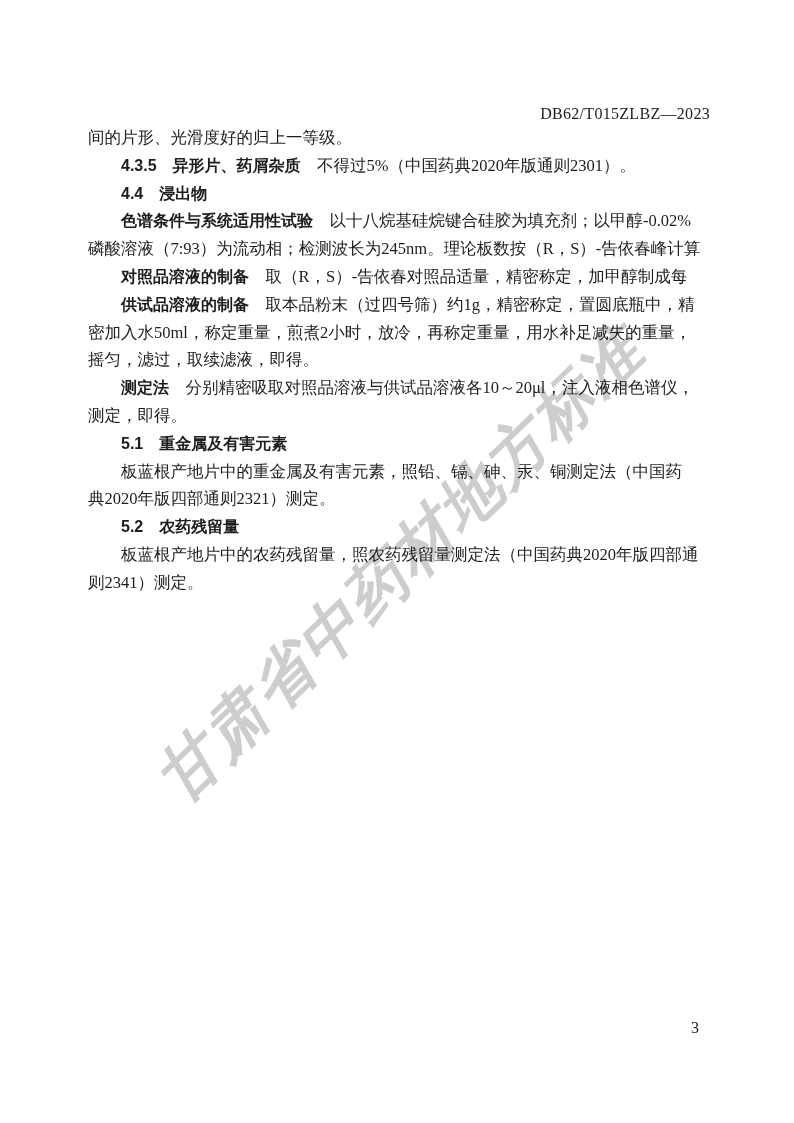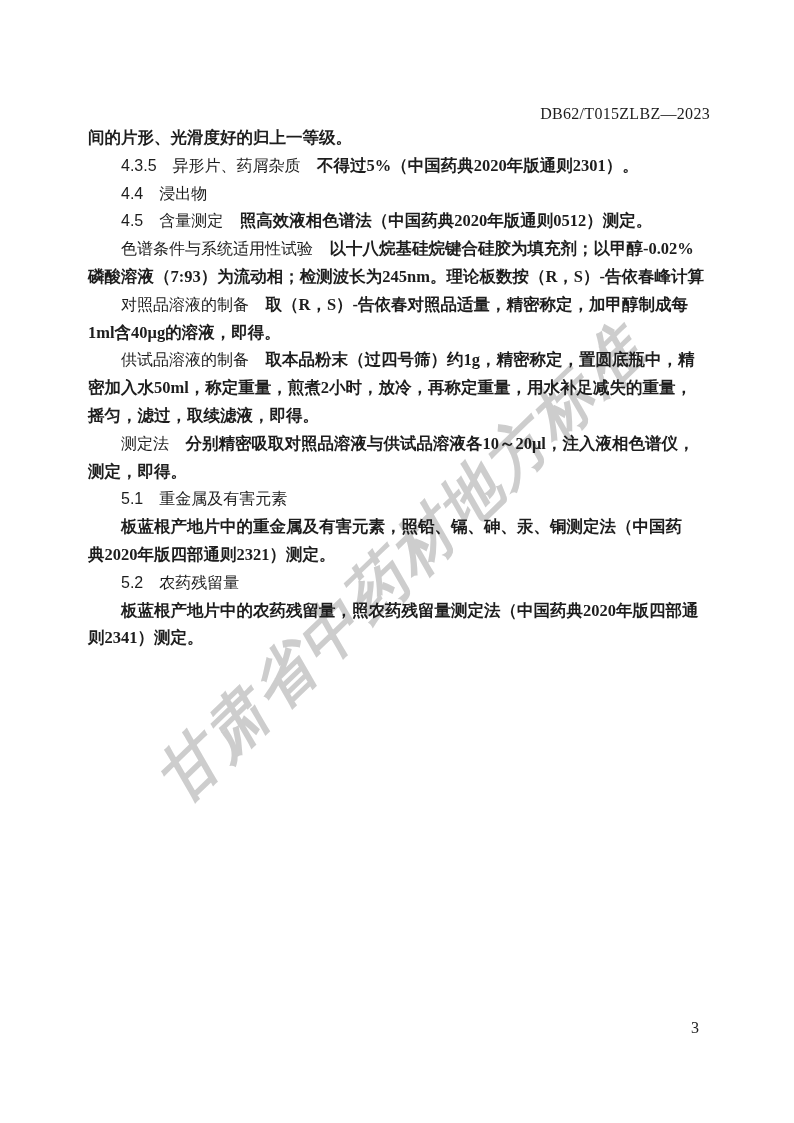--- a/index.html
+++ b/index.html
@@ -51,24 +51,24 @@
     line-height: 27.8px;
     z-index: 1;
   }
   .line {
     white-space: nowrap;
   }
   .line.indent {
     padding-left: 33px;
   }
   .seg {
-    font-weight: bold;
+    font-weight: normal;
   }
   .seg.bold {
-    font-weight: normal;
+    font-weight: bold;
     font-family: "Liberation Sans", "DejaVu Sans", sans-serif;
     font-size: 16px;
   }
   .page-number {
     position: absolute;
     top: 1019px;
     left: 665px;
     width: 60px;
     text-align: center;
     font-size: 16px;
@@ -81,25 +81,23 @@
 <div class="page">
 
   <div class="doc-header">DB62/T015ZLBZ—2023</div>
 
   <div class="watermark">甘肃省中药材地方标准</div>
 
   <div class="doc-body" id="doc-lines">
       <div class="line"><span class="seg">间的片形、光滑度好的归上一等级。</span></div>
       <div class="line indent"><span class="seg bold">4.3.5　异形片、药屑杂质</span><span class="seg">　不得过5%（中国药典2020年版通则2301）。</span></div>
       <div class="line indent"><span class="seg bold">4.4　浸出物</span></div>
-      <div class="line indent"><span class="seg bold">4.5　含量测定</span><span class="seg">　照高效液相色谱法（中国药典2020年版通则0512）测定。</span></div>
       <div class="line indent"><span class="seg bold">色谱条件与系统适用性试验</span><span class="seg">　以十八烷基硅烷键合硅胶为填充剂；以甲醇-0.02%</span></div>
       <div class="line"><span class="seg">磷酸溶液（7:93）为流动相；检测波长为245nm。理论板数按（R，S）-告依春峰计算</span></div>
       <div class="line indent"><span class="seg bold">对照品溶液的制备</span><span class="seg">　取（R，S）-告依春对照品适量，精密称定，加甲醇制成每</span></div>
-      <div class="line"><span class="seg">1ml含40μg的溶液，即得。</span></div>
       <div class="line indent"><span class="seg bold">供试品溶液的制备</span><span class="seg">　取本品粉末（过四号筛）约1g，精密称定，置圆底瓶中，精</span></div>
       <div class="line"><span class="seg">密加入水50ml，称定重量，煎煮2小时，放冷，再称定重量，用水补足减失的重量，</span></div>
       <div class="line"><span class="seg">摇匀，滤过，取续滤液，即得。</span></div>
       <div class="line indent"><span class="seg bold">测定法</span><span class="seg">　分别精密吸取对照品溶液与供试品溶液各10～20μl，注入液相色谱仪，</span></div>
       <div class="line"><span class="seg">测定，即得。</span></div>
       <div class="line indent"><span class="seg bold">5.1　重金属及有害元素</span></div>
       <div class="line indent"><span class="seg">板蓝根产地片中的重金属及有害元素，照铅、镉、砷、汞、铜测定法（中国药</span></div>
       <div class="line"><span class="seg">典2020年版四部通则2321）测定。</span></div>
       <div class="line indent"><span class="seg bold">5.2　农药残留量</span></div>
       <div class="line indent"><span class="seg">板蓝根产地片中的农药残留量，照农药残留量测定法（中国药典2020年版四部通</span></div>

